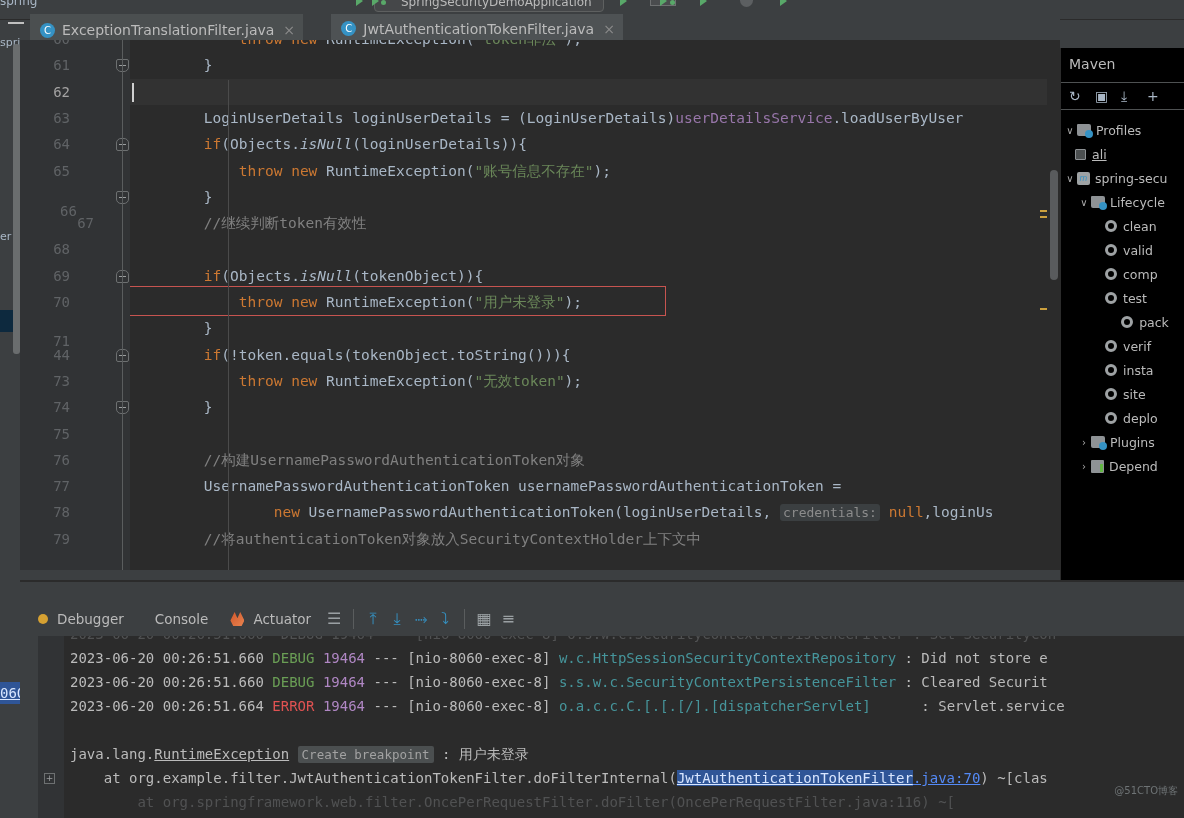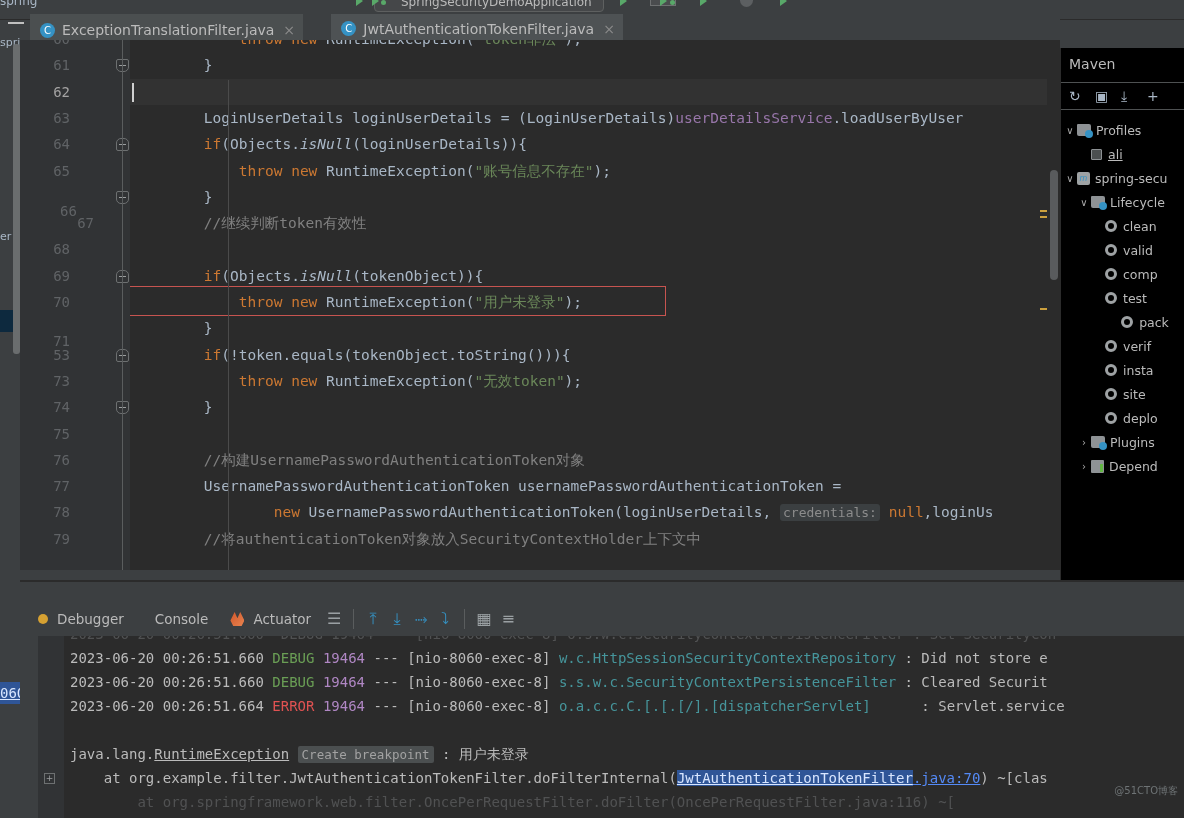--- a/index.html
+++ b/index.html
@@ -336,21 +336,21 @@
           <div class="lineno cur" style="position: absolute; top: 38.6px; width: 56px;">62</div>
           <div class="lineno" style="position: absolute; top: 64.9px; width: 56px;">63</div>
           <div class="lineno" style="position: absolute; top: 91.2px; width: 56px;">64</div>
           <div class="lineno" style="position: absolute; top: 117.5px; width: 56px;">65</div>
           <div class="lineno" style="position: absolute; top: 158px; width: 56px; padding-left: 40px;">66</div>
           <div class="lineno" style="position: absolute; top: 170.1px; width: 56px; margin-left: 24px;">67</div>
           <div class="lineno" style="position: absolute; top: 196.4px; width: 56px;">68</div>
           <div class="lineno" style="position: absolute; top: 222.7px; width: 56px;">69</div>
           <div class="lineno" style="position: absolute; top: 249px; width: 56px;">70</div>
           <div class="lineno" style="position: absolute; top: 275.3px; width: 56px; margin-top: 13px;">71</div>
-          <div class="lineno" style="position: absolute; top: 301.6px; width: 56px;">53</div>
+          <div class="lineno" style="position: absolute; top: 301.6px; width: 56px;">44</div>
           <div class="lineno" style="position: absolute; top: 327.9px; width: 56px;">73</div>
           <div class="lineno" style="position: absolute; top: 354.2px; width: 56px;">74</div>
           <div class="lineno" style="position: absolute; top: 380.5px; width: 56px;">75</div>
           <div class="lineno" style="position: absolute; top: 406.8px; width: 56px;">76</div>
           <div class="lineno" style="position: absolute; top: 433.1px; width: 56px;">77</div>
           <div class="lineno" style="position: absolute; top: 459.4px; width: 56px;">78</div>
           <div class="lineno" style="position: absolute; top: 485.7px; width: 56px;">79</div>
         </div>
       <div class="foldcol" id="foldcol">
           <div class="foldmark br" style="top: 19.3px;">
@@ -417,21 +417,21 @@
         <span class="mtb-ico" style="color: rgb(169, 183, 198); font-size: 14px; line-height: 16px;">+</span>
       </div>
     <div class="maven-tree" id="mtree">
         <div class="mrow" style="padding-left: 2px;">
           <span class="arw">∨</span>
           <span class="ficon folder">
             <span class="badge"></span>
           </span>
           <span>Profiles</span>
         </div>
-        <div class="mrow" style="padding-left: 16px; text-decoration: underline;">
+        <div class="mrow" style="padding-left: 0; text-decoration: underline;">
           <span class="arw"></span>
           <span class="chkbox"></span>
           <span>ali</span>
         </div>
         <div class="mrow" style="padding-left: 2px;">
           <span class="arw">∨</span>
           <span class="mvnicon">m</span>
           <span>spring-secu</span>
         </div>
         <div class="mrow" style="padding-left: 16px;">

